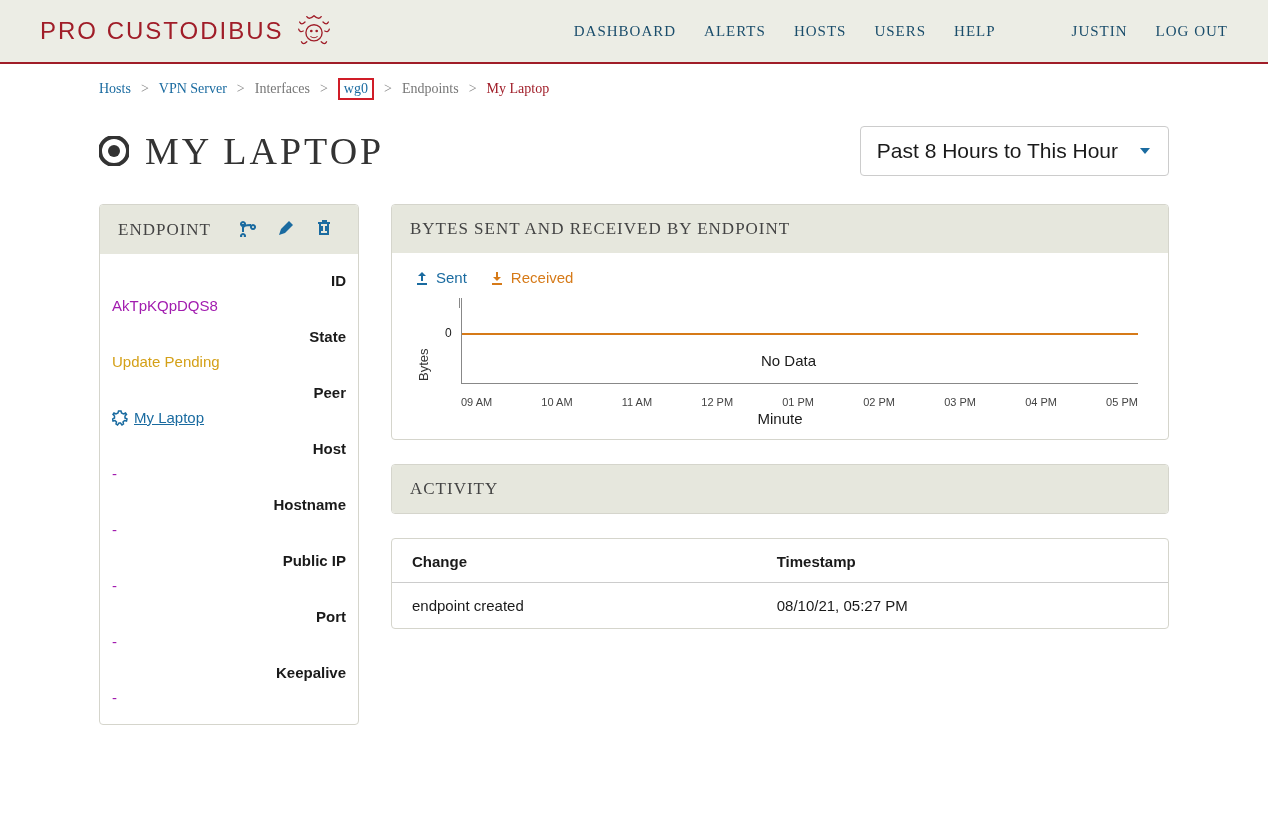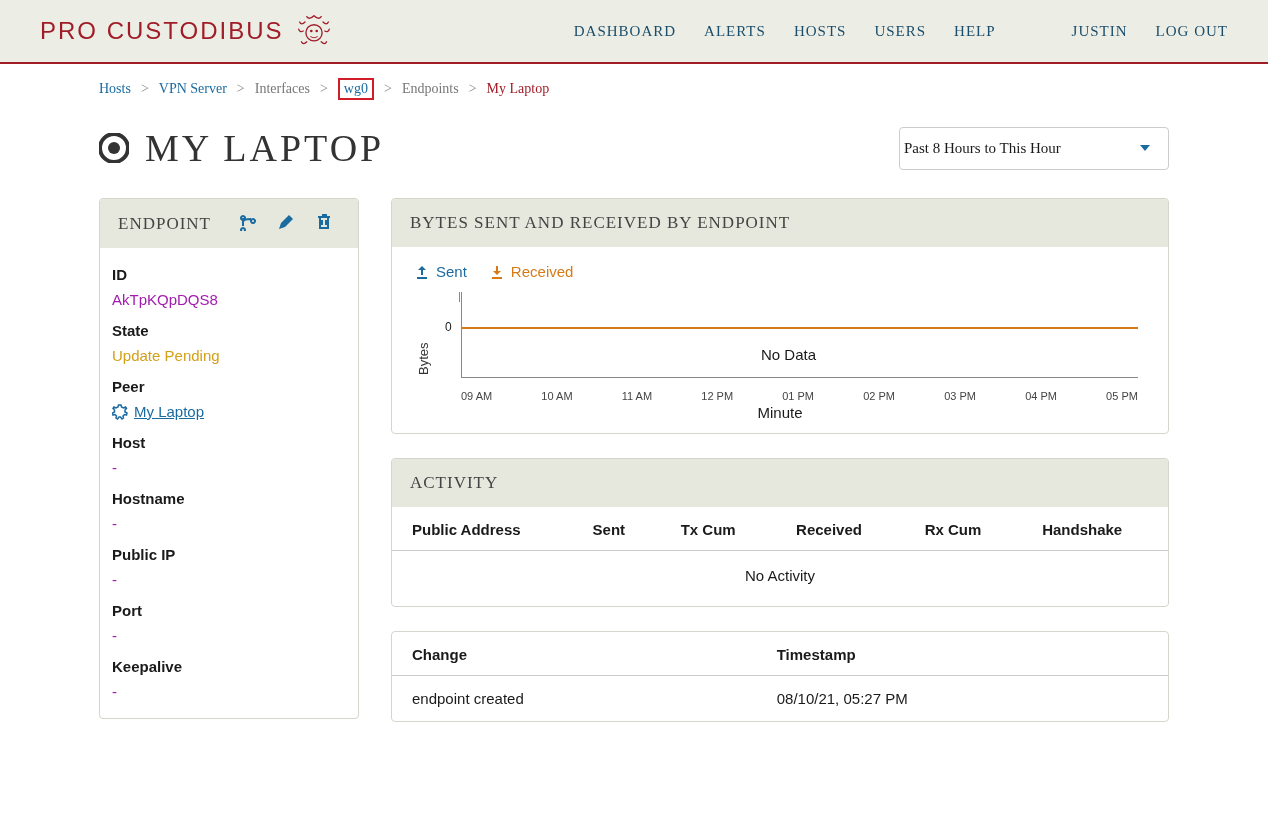--- a/index.html
+++ b/index.html
@@ -80,23 +80,23 @@
       font-family: 'Trajan Pro', Georgia, serif;
       font-size: 38px;
       font-weight: 400;
       letter-spacing: 3px;
       color: #333;
     }
     .record-icon { width: 30px; height: 30px; }
     .time-select {
       border: 1px solid #ccc;
       border-radius: 4px;
-      padding: 12px 50px 12px 4px;
-      font-size: 15px;
-      font-family: Liberation Serif, serif;
+      padding: 12px 50px 12px 16px;
+      font-size: 21px;
+      font-family: Liberation Sans, sans-serif;
       background: #fff;
       position: relative;
       cursor: pointer;
       min-width: 270px;
     }
     .time-select::after {
       content: "";
       position: absolute;
       right: 18px;
       top: 50%;
@@ -138,20 +138,21 @@
       color: #1a6ba0; padding: 0;
     }
     .panel-body { padding: 14px 12px 18px; }
     .field-list .label {
       font-weight: bold;
       font-family: Arial, sans-serif;
       font-size: 15px;
       color: #1a1a1a;
       margin-top: 14px;
       margin-bottom: 8px;
+      text-align: right;
     }
     .field-list .label:first-child { margin-top: 4px; }
     .field-list .value {
       font-family: Arial, sans-serif;
       font-size: 15px;
       color: #a21caf;
     }
     .value.pending { color: #d4a018; }
     .value.link { color: #1a6ba0; display: flex; align-items: center; gap: 6px;}
     .chart-area { padding: 16px 22px 12px; }
@@ -379,37 +380,20 @@
             </div>
           </div>
           <div class="x-label">Minute</div>
         </div>
       </div>
 
       <div class="panel">
         <div class="panel-header">
           <h2>ACTIVITY</h2>
         </div>
-        <table class="activity-table">
-          <thead>
-            <tr>
-              <th>Public Address</th>
-              <th>Sent</th>
-              <th>Tx Cum</th>
-              <th>Received</th>
-              <th>Rx Cum</th>
-              <th>Handshake</th>
-            </tr>
-          </thead>
-          <tbody>
-            <tr class="no-activity">
-              <td colspan="6">No Activity</td>
-            </tr>
-          </tbody>
-        </table>
       </div>
 
       <div class="panel">
         <table class="changes-table">
           <thead>
             <tr>
               <th style="width:47%">Change</th>
               <th>Timestamp</th>
             </tr>
           </thead>

